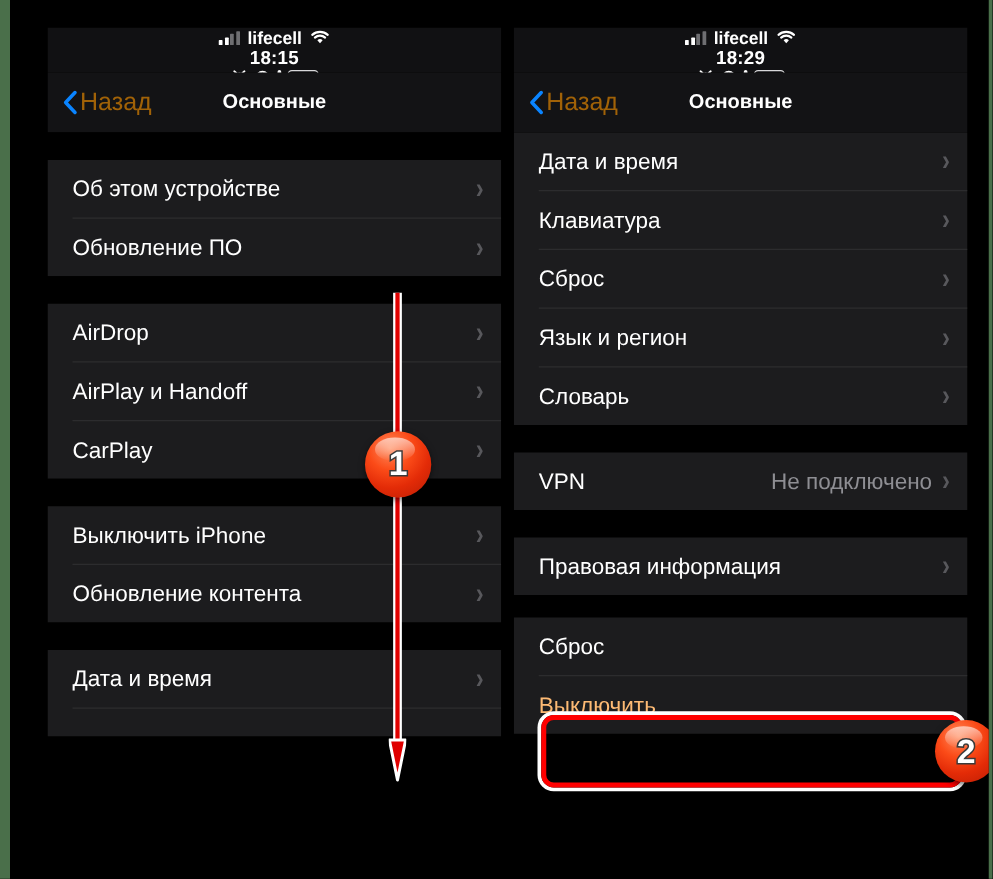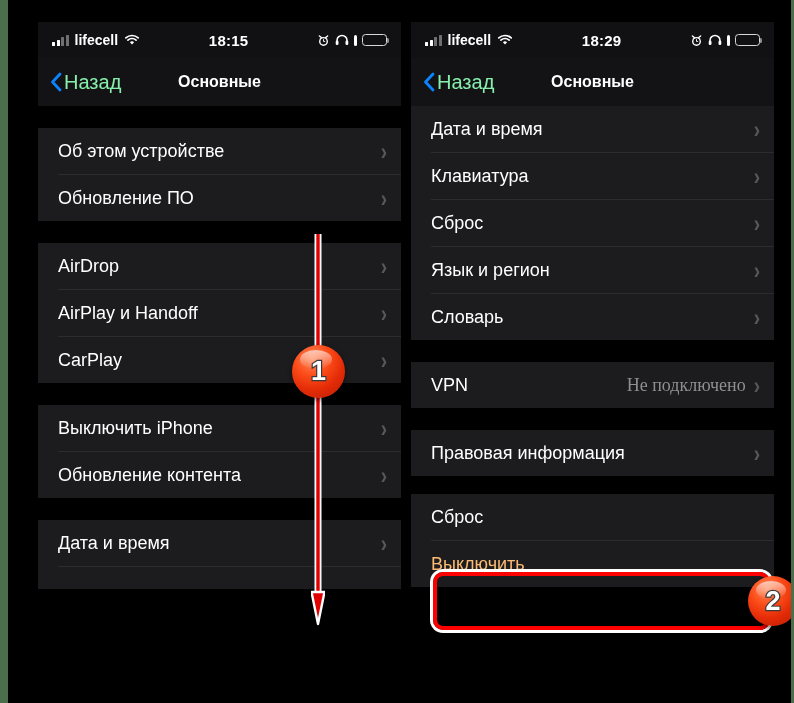--- a/index.html
+++ b/index.html
@@ -37,20 +37,21 @@
   .phone-right { left: 403px; width: 363px; height: 652px; }
 
   .statusbar {
     height: 36px;
     background: #111113;
     display: flex;
     align-items: center;
     padding: 0 14px 0 14px;
     box-sizing: border-box;
     color: #ffffff;
+    flex-direction: column;
   }
   .sb-left { display: flex; align-items: center; gap: 6px; flex: 0 0 auto; }
   .sb-center { flex: 1 1 auto; text-align: center; font-size: 15px; font-weight: bold; letter-spacing: .2px; }
   .sb-right { display: flex; align-items: center; gap: 5px; flex: 0 0 auto; }
   .carrier { font-size: 14px; font-weight: 600; }
 
   .sig { display: flex; align-items: flex-end; gap: 1.5px; height: 11px; }
   .sig i { display: block; width: 3px; background: #ffffff; border-radius: .5px; }
   .sig i:nth-child(1) { height: 4px; }
   .sig i:nth-child(2) { height: 6px; }
@@ -80,21 +81,21 @@
     background: #131315;
     display: flex;
     align-items: center;
     position: relative;
     padding: 0 12px;
     box-sizing: border-box;
   }
   .back {
     display: flex;
     align-items: center;
-    color: #86efac;
+    color: #a16207;
     font-size: 20px;
     gap: 2px;
     z-index: 2;
   }
   .navtitle {
     position: absolute;
     left: 0; right: 0;
     text-align: center;
     color: #ffffff;
     font-size: 16px;
@@ -112,21 +113,21 @@
     height: 46px;
     display: flex;
     align-items: center;
     padding: 0 14px 0 20px;
     box-sizing: border-box;
     position: relative;
     color: #ffffff;
     font-size: 18px;
   }
   .row .label { flex: 1 1 auto; white-space: nowrap; }
-  .row .value { color: #8e8e93; font-size: 18px; margin-right: 8px; font-family: Liberation Serif, serif; }
+  .row .value { color: #8e8e93; font-size: 18px; margin-right: 8px; }
   .chev {
     color: #58585c;
     font-size: 19px;
     font-weight: 600;
     line-height: 1;
     transform: scaleY(1.25);
   }
   .sep {
     height: 1px;
     background: #2c2c2e;

